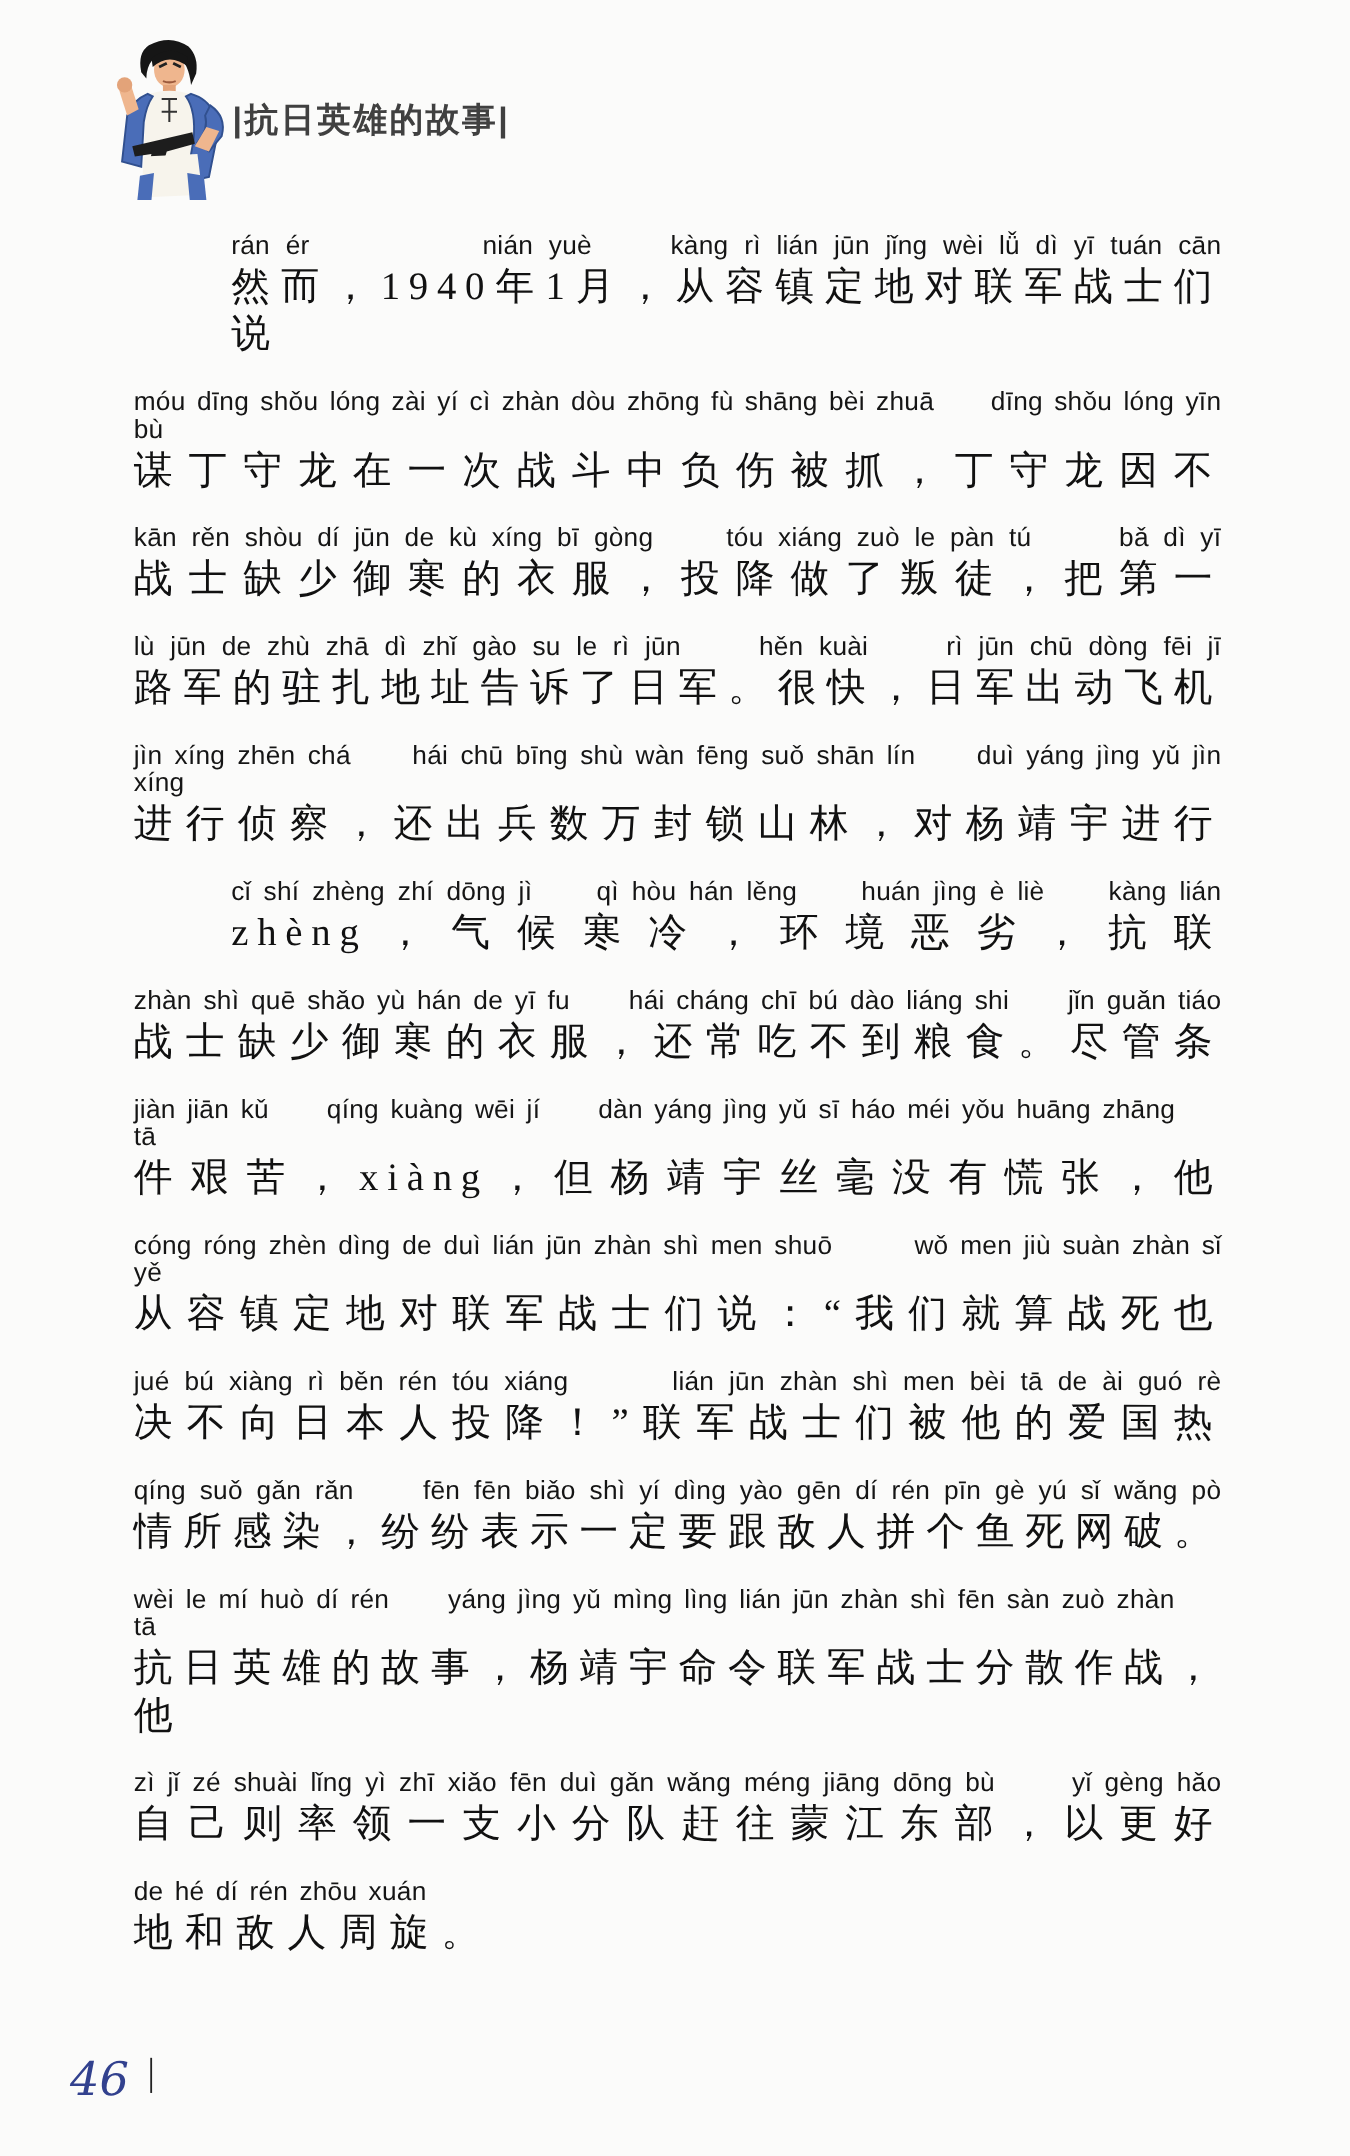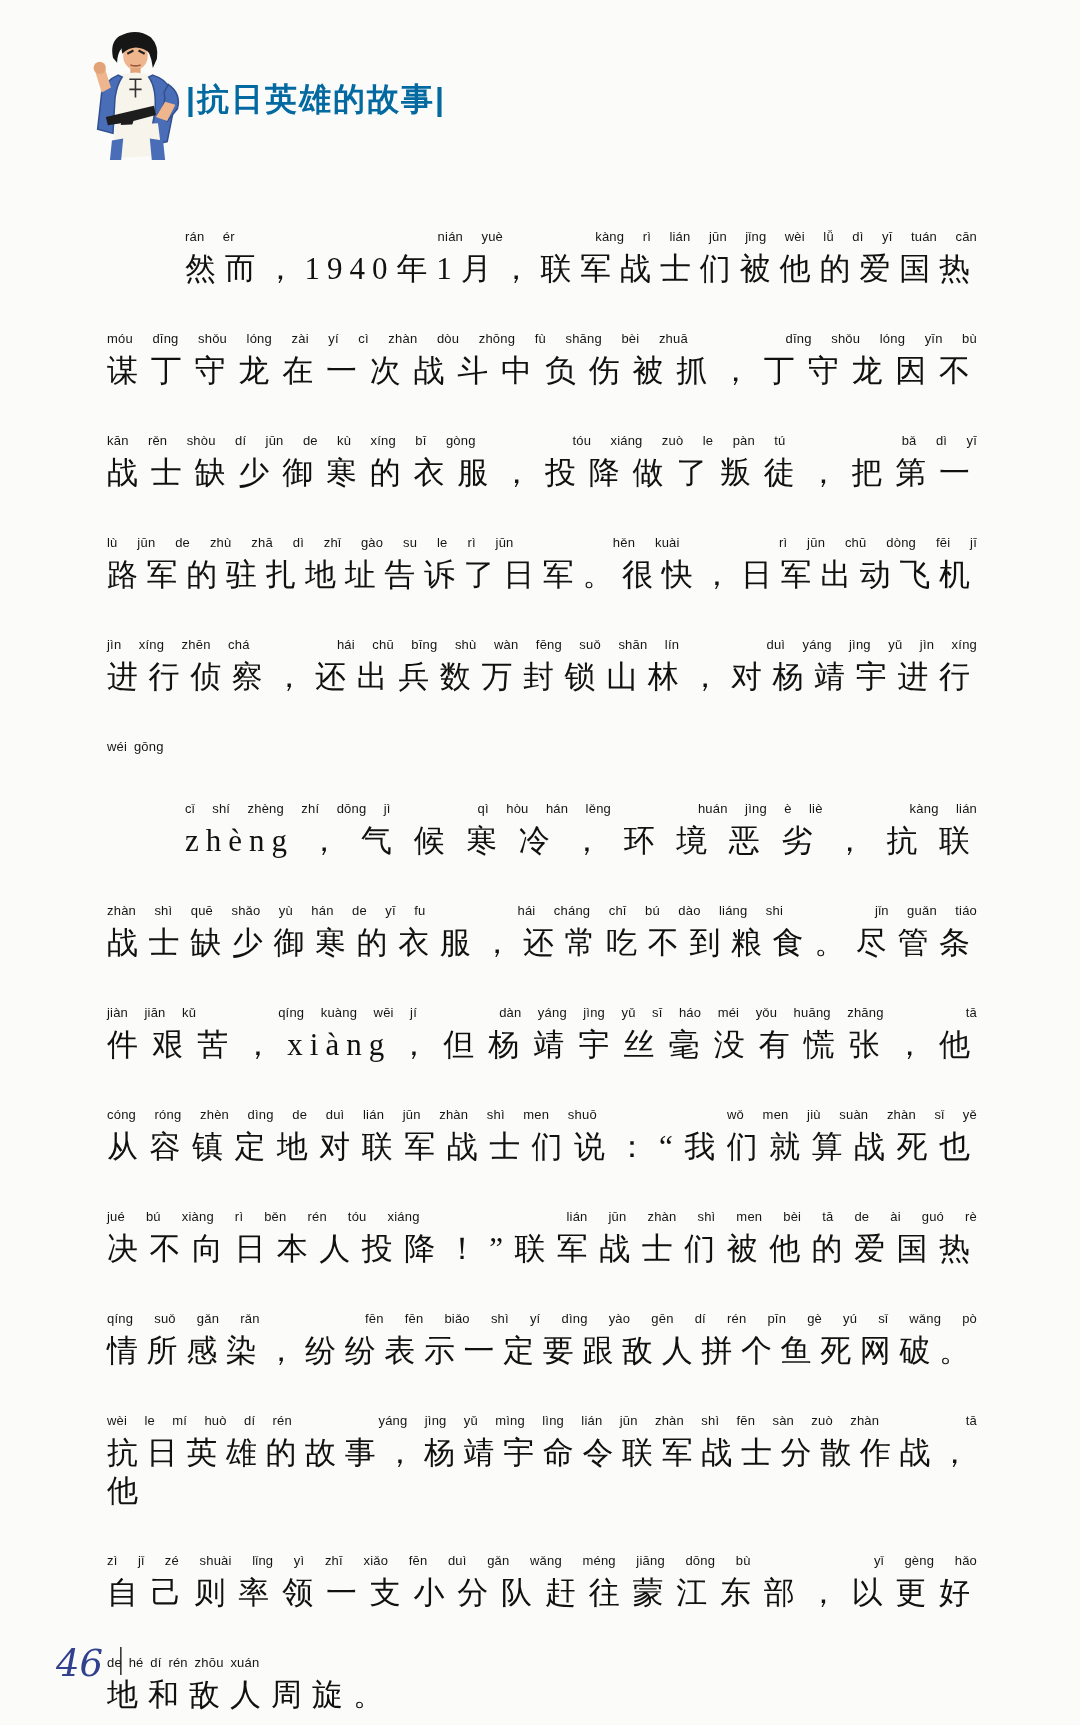--- a/index.html
+++ b/index.html
@@ -8,37 +8,36 @@
     position:relative;
     width:1080px; height:1725px;
     background:#fbfbfa;
     overflow:hidden;
     color:#1b1b1b;
   }
   
   .illustration { position:absolute; left:68px; top:26px; width:138px; height:134px; }
   .page-title {
     position:absolute; left:186px; top:78px;
-    font-size:32px; font-weight:700; letter-spacing:2px;
-    color:#0369a1;
+    font-size:27px; font-weight:700; letter-spacing:2px;
+    color:#404040;
     font-family:"Liberation Sans","DejaVu Sans",sans-serif;
   }
   
   .body-text {
     position:absolute; left:107px; top:186px; width:870px;
   }
   .line-pair { margin-bottom:25px; }
   .pinyin {
-    font-size:13px; line-height:22px;
+    font-size:21px; line-height:22px;
     letter-spacing:0.2px; word-spacing:3px;
     color:#151515;
     text-align:justify; text-align-last:justify;
     margin-bottom:2px;
     font-family:"Liberation Sans","DejaVu Sans",sans-serif;
-    margin-top:40px;
   }
   .hanzi {
     font-size:31px; line-height:38px;
     letter-spacing:7px;
     color:#111;
     text-align:justify; text-align-last:justify;
     font-family:"Liberation Serif","DejaVu Serif",serif;
   }
   .line-pair.indent { padding-left:78px; }
   .line-pair.short .pinyin,
@@ -99,40 +98,39 @@
       <path d="M43 112 L54 110 L52 131 L41 131 Z" fill="#4a6db8"></path>
       <path d="M80 110 L93 112 L95 131 L82 131 Z" fill="#4a6db8"></path>
     </svg>
   </div>
   <div class="page-title">|抗日英雄的故事|</div>
 
   <div class="body-text">
 
     <div class="line-pair indent">
       <div class="pinyin">rán ér&nbsp;&nbsp;&nbsp;&nbsp;&nbsp;&nbsp;&nbsp;&nbsp;&nbsp;&nbsp; nián yuè&nbsp;&nbsp;&nbsp;&nbsp; kàng rì lián jūn jǐng wèi lǚ dì yī tuán cān</div>
-      <div class="hanzi">然而，1940年1月，联军战士们被他的爱国热</div>
+      <div class="hanzi">然而，1940年1月，从容镇定地对联军战士们说</div>
     </div>
     <div class="line-pair">
       <div class="pinyin">móu dīng shǒu lóng zài yí cì zhàn dòu zhōng fù shāng bèi zhuā&nbsp;&nbsp;&nbsp;&nbsp; dīng shǒu lóng yīn bù</div>
       <div class="hanzi">谋丁守龙在一次战斗中负伤被抓，丁守龙因不</div>
     </div>
     <div class="line-pair">
       <div class="pinyin">kān rěn shòu dí jūn de kù xíng bī gòng&nbsp;&nbsp;&nbsp;&nbsp; tóu xiáng zuò le pàn tú&nbsp;&nbsp;&nbsp;&nbsp;&nbsp; bǎ dì yī</div>
       <div class="hanzi">战士缺少御寒的衣服，投降做了叛徒，把第一</div>
     </div>
     <div class="line-pair">
       <div class="pinyin">lù jūn de zhù zhā dì zhǐ gào su le rì jūn&nbsp;&nbsp;&nbsp;&nbsp; hěn kuài&nbsp;&nbsp;&nbsp;&nbsp; rì jūn chū dòng fēi jī</div>
       <div class="hanzi">路军的驻扎地址告诉了日军。很快，日军出动飞机</div>
     </div>
     <div class="line-pair">
       <div class="pinyin">jìn xíng zhēn chá&nbsp;&nbsp;&nbsp;&nbsp; hái chū bīng shù wàn fēng suǒ shān lín&nbsp;&nbsp;&nbsp;&nbsp; duì yáng jìng yǔ jìn xíng</div>
       <div class="hanzi">进行侦察，还出兵数万封锁山林，对杨靖宇进行</div>
     </div>
     <div class="line-pair short">
-      <div class="pinyin">wéi gōng</div>
     </div>
     <div class="line-pair indent">
       <div class="pinyin">cǐ shí zhèng zhí dōng jì&nbsp;&nbsp;&nbsp;&nbsp; qì hòu hán lěng&nbsp;&nbsp;&nbsp;&nbsp; huán jìng è liè&nbsp;&nbsp;&nbsp;&nbsp; kàng lián</div>
       <div class="hanzi">zhèng，气候寒冷，环境恶劣，抗联</div>
     </div>
     <div class="line-pair">
       <div class="pinyin">zhàn shì quē shǎo yù hán de yī fu&nbsp;&nbsp;&nbsp;&nbsp; hái cháng chī bú dào liáng shi&nbsp;&nbsp;&nbsp;&nbsp; jǐn guǎn tiáo</div>
       <div class="hanzi">战士缺少御寒的衣服，还常吃不到粮食。尽管条</div>
     </div>
     <div class="line-pair">

